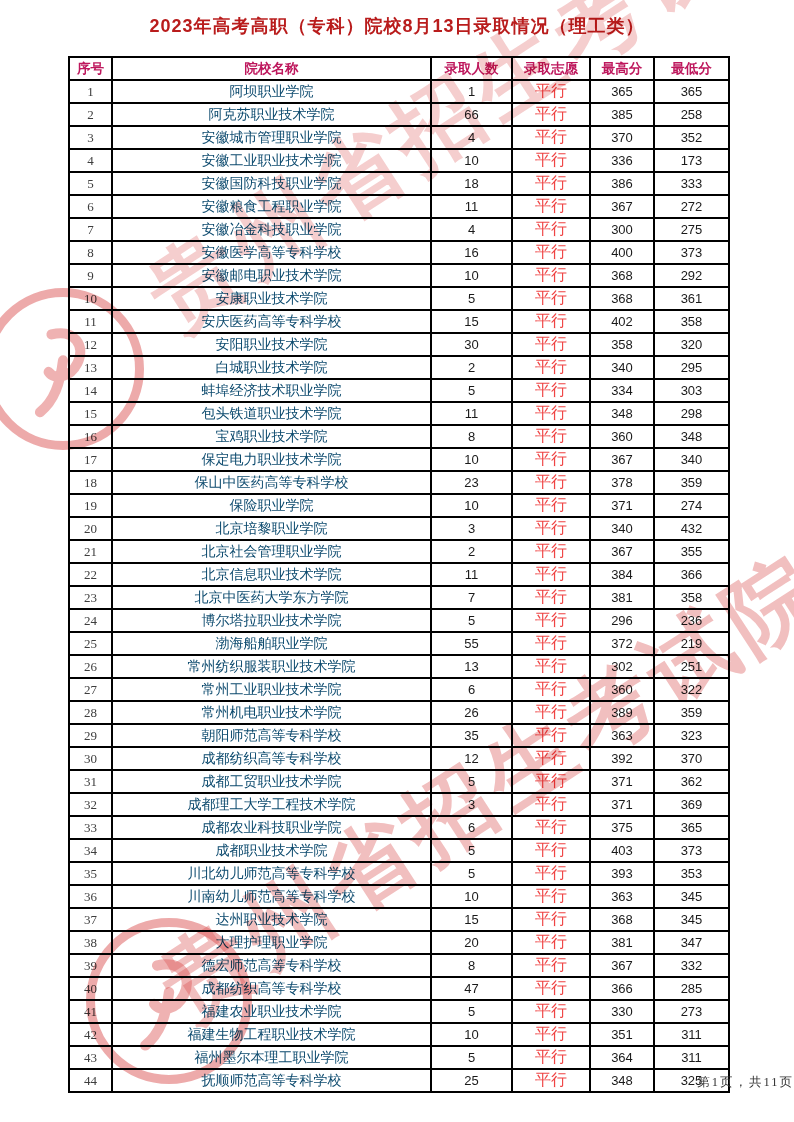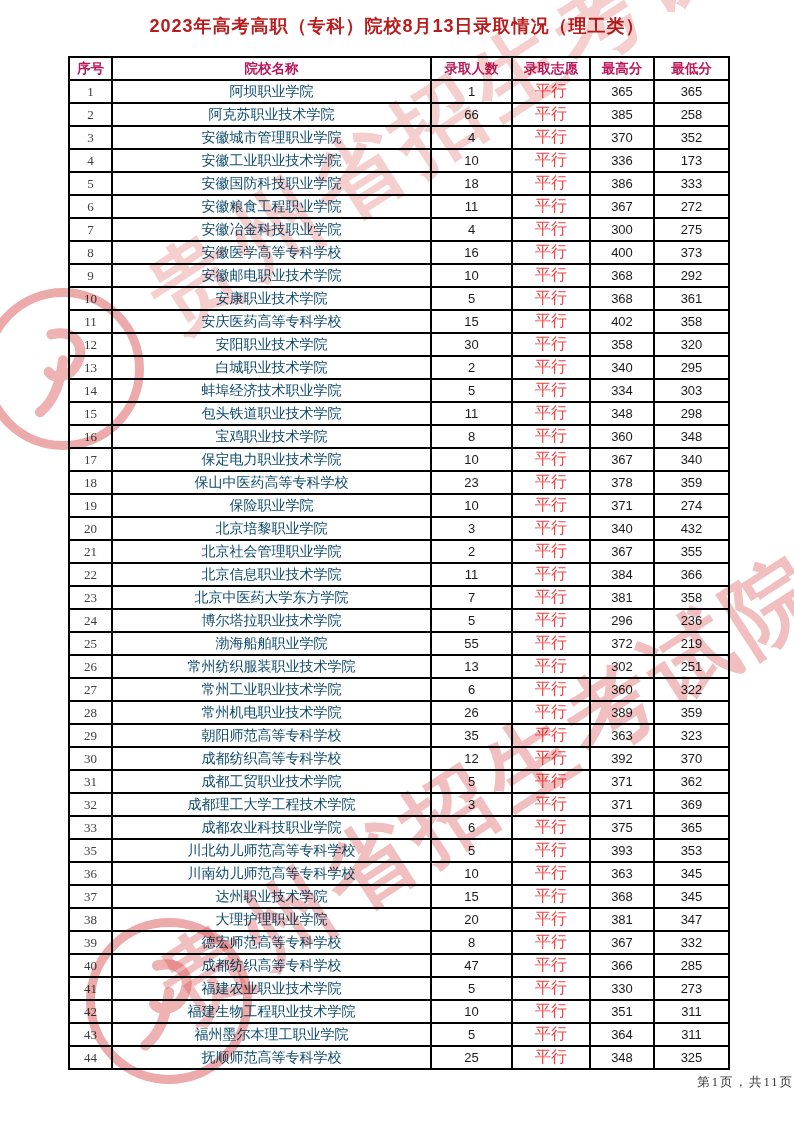--- a/index.html
+++ b/index.html
@@ -368,20 +368,28 @@
         </tr>
         <tr>
           <td class="c0">33</td>
           <td class="c1">成都农业科技职业学院</td>
           <td class="c2">6</td>
           <td class="c3">平行</td>
           <td class="c4">375</td>
           <td class="c5">365</td>
         </tr>
         <tr>
+          <td class="c0">34</td>
+          <td class="c1">成都职业技术学院</td>
+          <td class="c2">5</td>
+          <td class="c3">平行</td>
+          <td class="c4">403</td>
+          <td class="c5">373</td>
+        </tr>
+        <tr>
           <td class="c0">35</td>
           <td class="c1">川北幼儿师范高等专科学校</td>
           <td class="c2">5</td>
           <td class="c3">平行</td>
           <td class="c4">393</td>
           <td class="c5">353</td>
         </tr>
         <tr>
           <td class="c0">36</td>
           <td class="c1">川南幼儿师范高等专科学校</td>

